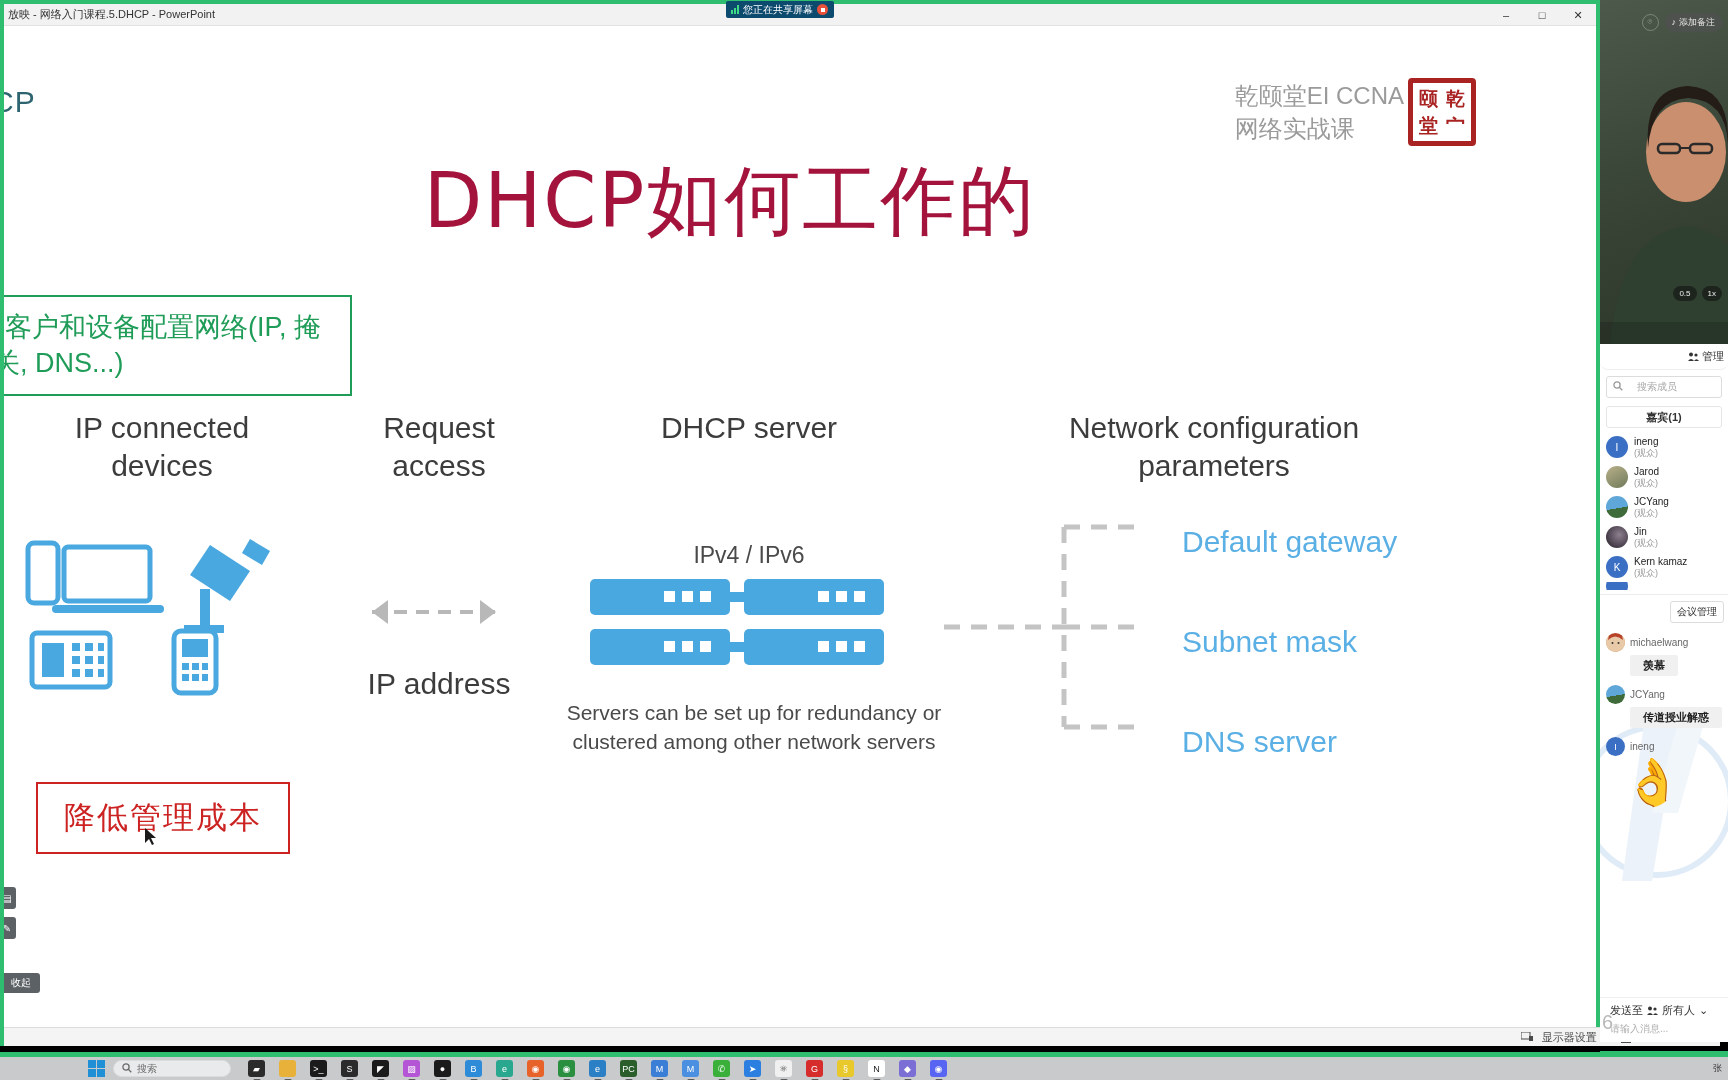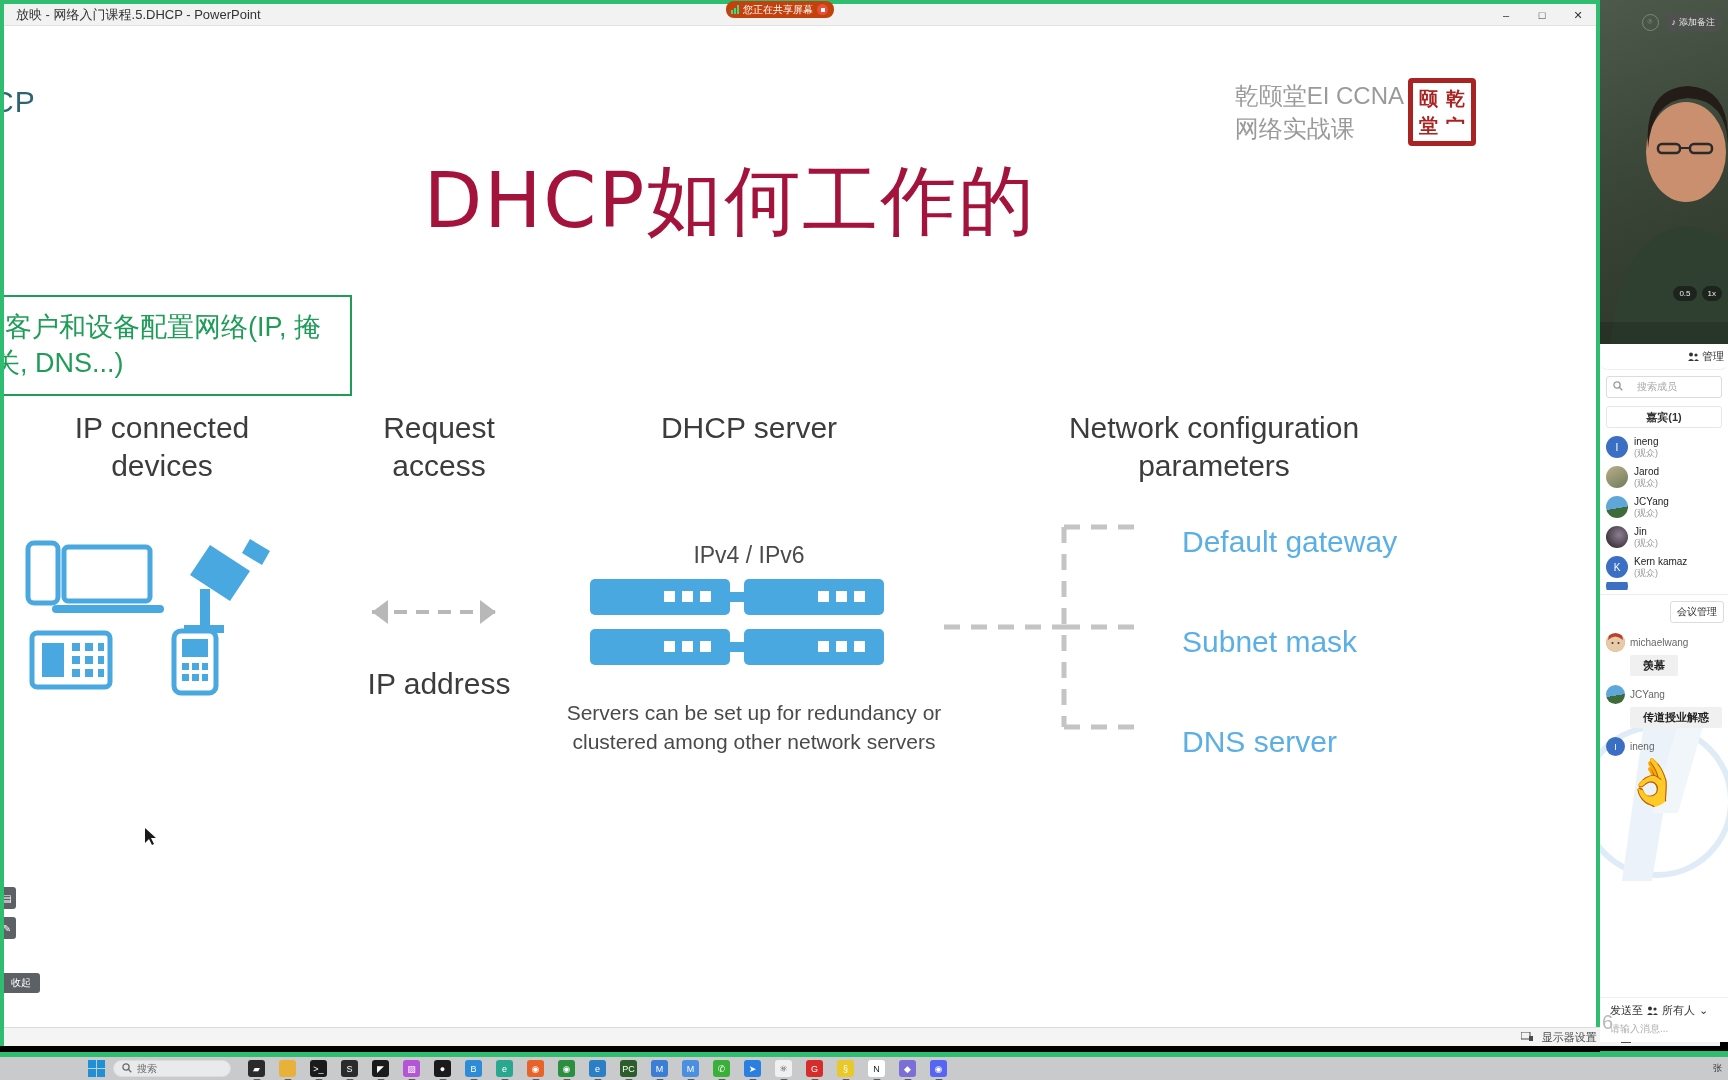--- a/index.html
+++ b/index.html
@@ -25,35 +25,35 @@
   .ppt-win {
     position: absolute; left: 4px; top: 4px; width: 1592px; height: 1042px;
     background: #ffffff;
   }
   .ppt-titlebar {
     position: relative; height: 22px; background: #f2f2f2;
     display: flex; align-items: center;
     border-bottom: 1px solid #e3e3e3;
   }
   .ppt-title-text {
-    font-size: 13px; color: #333; padding-left: 16px; white-space: nowrap;
+    font-size: 11px; color: #333; padding-left: 8px; white-space: nowrap;
     margin-left: -4px;
   }
   .win-controls {
     position: absolute; right: 0; top: 0; height: 22px; display: flex;
   }
   .win-btn {
     width: 36px; height: 22px; display: flex; align-items: center;
     justify-content: center; font-size: 11px; color: #333;
   }
 
   
   .share-pill {
     position: absolute; left: 726px; top: 1px; height: 17px;
-    background: #c2410c; border-radius: 8px;
+    background: #0c4a6e; border-radius: 2px;
     display: flex; align-items: center; gap: 4px;
     padding: 0 6px 0 5px; z-index: 40;
   }
   .share-pill .bars { display: flex; align-items: flex-end; gap: 1px; height: 9px; }
   .share-pill .bars i { width: 2px; background: #3ddc84; display: block; }
   .share-pill .bars i:nth-child(1) { height: 4px; }
   .share-pill .bars i:nth-child(2) { height: 6px; }
   .share-pill .bars i:nth-child(3) { height: 9px; }
   .share-pill .txt { color: #fff; font-size: 10px; white-space: nowrap; }
   .share-pill .stop {
@@ -423,20 +423,21 @@
         <line x1="120" y1="30" x2="120" y2="230" stroke="#c4c4c4" stroke-width="5" stroke-dasharray="16 11"></line>
         <line x1="120" y1="30" x2="200" y2="30" stroke="#c4c4c4" stroke-width="5" stroke-dasharray="16 11"></line>
         <line x1="120" y1="130" x2="200" y2="130" stroke="#c4c4c4" stroke-width="5" stroke-dasharray="16 11"></line>
         <line x1="120" y1="230" x2="200" y2="230" stroke="#c4c4c4" stroke-width="5" stroke-dasharray="16 11"></line>
       </svg>
 
       <div class="param" id="p-gw">Default gateway</div>
       <div class="param" id="p-sn">Subnet mask</div>
       <div class="param" id="p-dns">DNS server</div>
 
+      <div class="red-box">降低管理成本</div>
 
       <svg style="position:absolute;left:140px;top:800px;width:14px;height:20px" viewBox="0 0 14 20">
         <path d="M1 1 L1 16 L5 12 L8 18 L10 17 L7 11 L12 11 Z" fill="#1a1a1a"></path>
       </svg>
 
       <div class="float-btn" id="fb1">▤</div>
       <div class="float-btn" id="fb2">✎</div>
       <div class="float-btn" id="fb3">
         <span>收起</span>
       </div>

